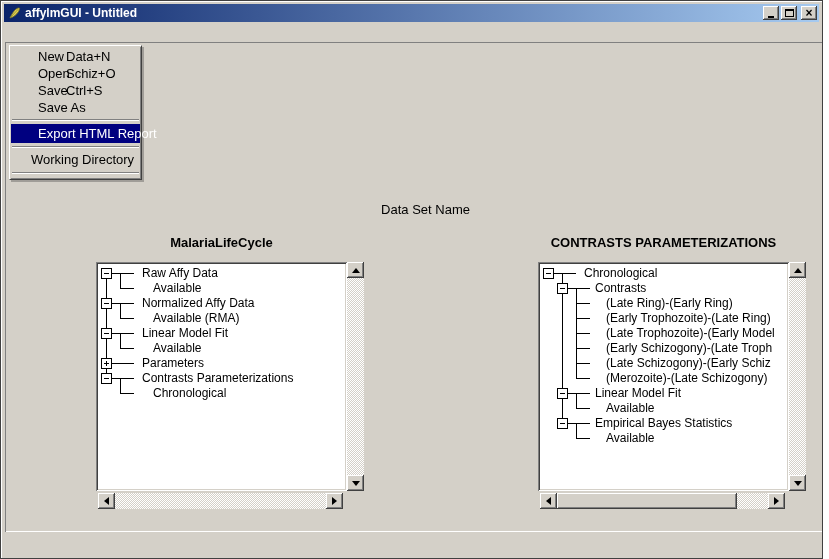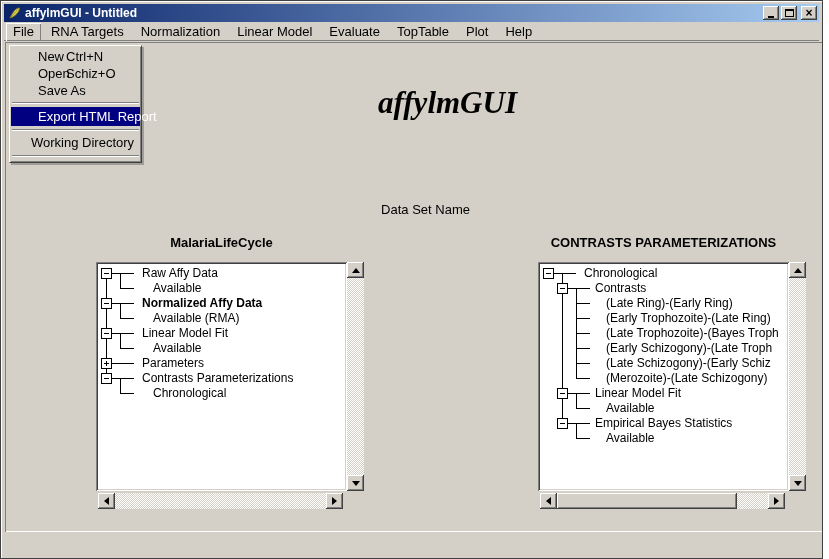--- a/index.html
+++ b/index.html
@@ -124,33 +124,22 @@
         </span>
       <span class="winbtn">
           <span class="glyph-max"></span>
         </span>
       <span class="winbtn close">
           <span class="glyph-close">×</span>
         </span>
     </span>
   </div>
 
-  <div class="menubar">
-      <span class="mb-item active">File</span>
-      <span class="mb-item">RNA Targets</span>
-      <span class="mb-item">Normalization</span>
-      <span class="mb-item">Linear Model</span>
-      <span class="mb-item">Evaluate</span>
-      <span class="mb-item">TopTable</span>
-      <span class="mb-item">Plot</span>
-      <span class="mb-item">Help</span>
-    </div>
 
   <div class="content">
-    <div class="big-title">affylmGUI</div>
     <button class="btn98 dataset-btn">Data Set Name</button>
 
     <div class="panel" style="left:75px;">
       <div class="panel-title">MalariaLifeCycle</div>
       <div class="listbox-wrap">
         <div class="listbox">
           <div class="tree-surface" id="tree-left">
               <div class="tree-line" style="left: 8px; top: 9px; width: 1px; height: 105px;"></div>
               <div class="tree-line" style="left: 8px; top: 9px; width: 28px; height: 1px;"></div>
               <div class="tree-line" style="left: 22px; top: 9px; width: 1px; height: 15px;"></div>
@@ -166,21 +155,21 @@
               <div class="tree-line" style="left: 22px; top: 114px; width: 1px; height: 15px;"></div>
               <div class="tree-line" style="left: 22px; top: 129px; width: 14px; height: 1px;"></div>
               <div class="expander" style="left: 3px; top: 4px;">
                 <i class="eh"></i>
               </div>
               <span class="tree-label" style="left: 44px; top: 2px;">Raw Affy Data</span>
               <span class="tree-label" style="left: 55px; top: 17px;">Available</span>
               <div class="expander" style="left: 3px; top: 34px;">
                 <i class="eh"></i>
               </div>
-              <span class="tree-label" style="left: 44px; top: 32px; font-weight: bold;">Normalized Affy Data</span>
+              <span class="tree-label" style="left: 44px; top: 32px;">Normalized Affy Data</span>
               <span class="tree-label" style="left: 55px; top: 47px;">Available (RMA)</span>
               <div class="expander" style="left: 3px; top: 64px;">
                 <i class="eh"></i>
               </div>
               <span class="tree-label" style="left: 44px; top: 62px;">Linear Model Fit</span>
               <span class="tree-label" style="left: 55px; top: 77px;">Available</span>
               <div class="expander" style="left: 3px; top: 94px;">
                 <i class="eh"></i>
                 <i class="ev"></i>
               </div>
@@ -235,21 +224,21 @@
               <div class="expander" style="left: 3px; top: 4px;">
                 <i class="eh"></i>
               </div>
               <span class="tree-label" style="left: 44px; top: 2px;">Chronological</span>
               <div class="expander" style="left: 17px; top: 19px;">
                 <i class="eh"></i>
               </div>
               <span class="tree-label" style="left: 55px; top: 17px;">Contrasts</span>
               <span class="tree-label" style="left: 66px; top: 32px;">(Late Ring)-(Early Ring)</span>
               <span class="tree-label" style="left: 66px; top: 47px;">(Early Trophozoite)-(Late Ring)</span>
-              <span class="tree-label" style="left: 66px; top: 62px;">(Late Trophozoite)-(Bayes Troph</span>
+              <span class="tree-label" style="left: 66px; top: 62px;">(Late Trophozoite)-(Early Model</span>
               <span class="tree-label" style="left: 66px; top: 77px;">(Early Schizogony)-(Late Troph</span>
               <span class="tree-label" style="left: 66px; top: 92px;">(Late Schizogony)-(Early Schiz</span>
               <span class="tree-label" style="left: 66px; top: 107px;">(Merozoite)-(Late Schizogony)</span>
               <div class="expander" style="left: 17px; top: 124px;">
                 <i class="eh"></i>
               </div>
               <span class="tree-label" style="left: 55px; top: 122px;">Linear Model Fit</span>
               <span class="tree-label" style="left: 66px; top: 137px;">Available</span>
               <div class="expander" style="left: 17px; top: 154px;">
                 <i class="eh"></i>
@@ -273,22 +262,23 @@
           </span>
         <span class="sb-thumb"></span>
         <span class="sb-btn right">
             <span class="tri tri-right"></span>
           </span>
       </div>
     </div>
   </div>
 
   <div class="menu-dropdown" id="file-menu">
-      <div class="menu-item"><span>New</span><span class="mi-shortcut">Ctrl+N</span></div>
+      <div class="menu-item"><span>New</span><span class="mi-shortcut">Data+N</span></div>
       <div class="menu-item"><span>Open</span><span class="mi-shortcut">Schiz+O</span></div>
+      <div class="menu-item"><span>Save</span><span class="mi-shortcut">Ctrl+S</span></div>
       <div class="menu-item"><span>Save As</span></div>
       <div class="menu-sep"></div>
       <div class="menu-item highlight"><span>Export HTML Report</span></div>
       <div class="menu-sep"></div>
       <div class="menu-item tall"><span>Working Directory</span></div>
       <div class="menu-sep"></div>
     </div>
 
 </div>
 

